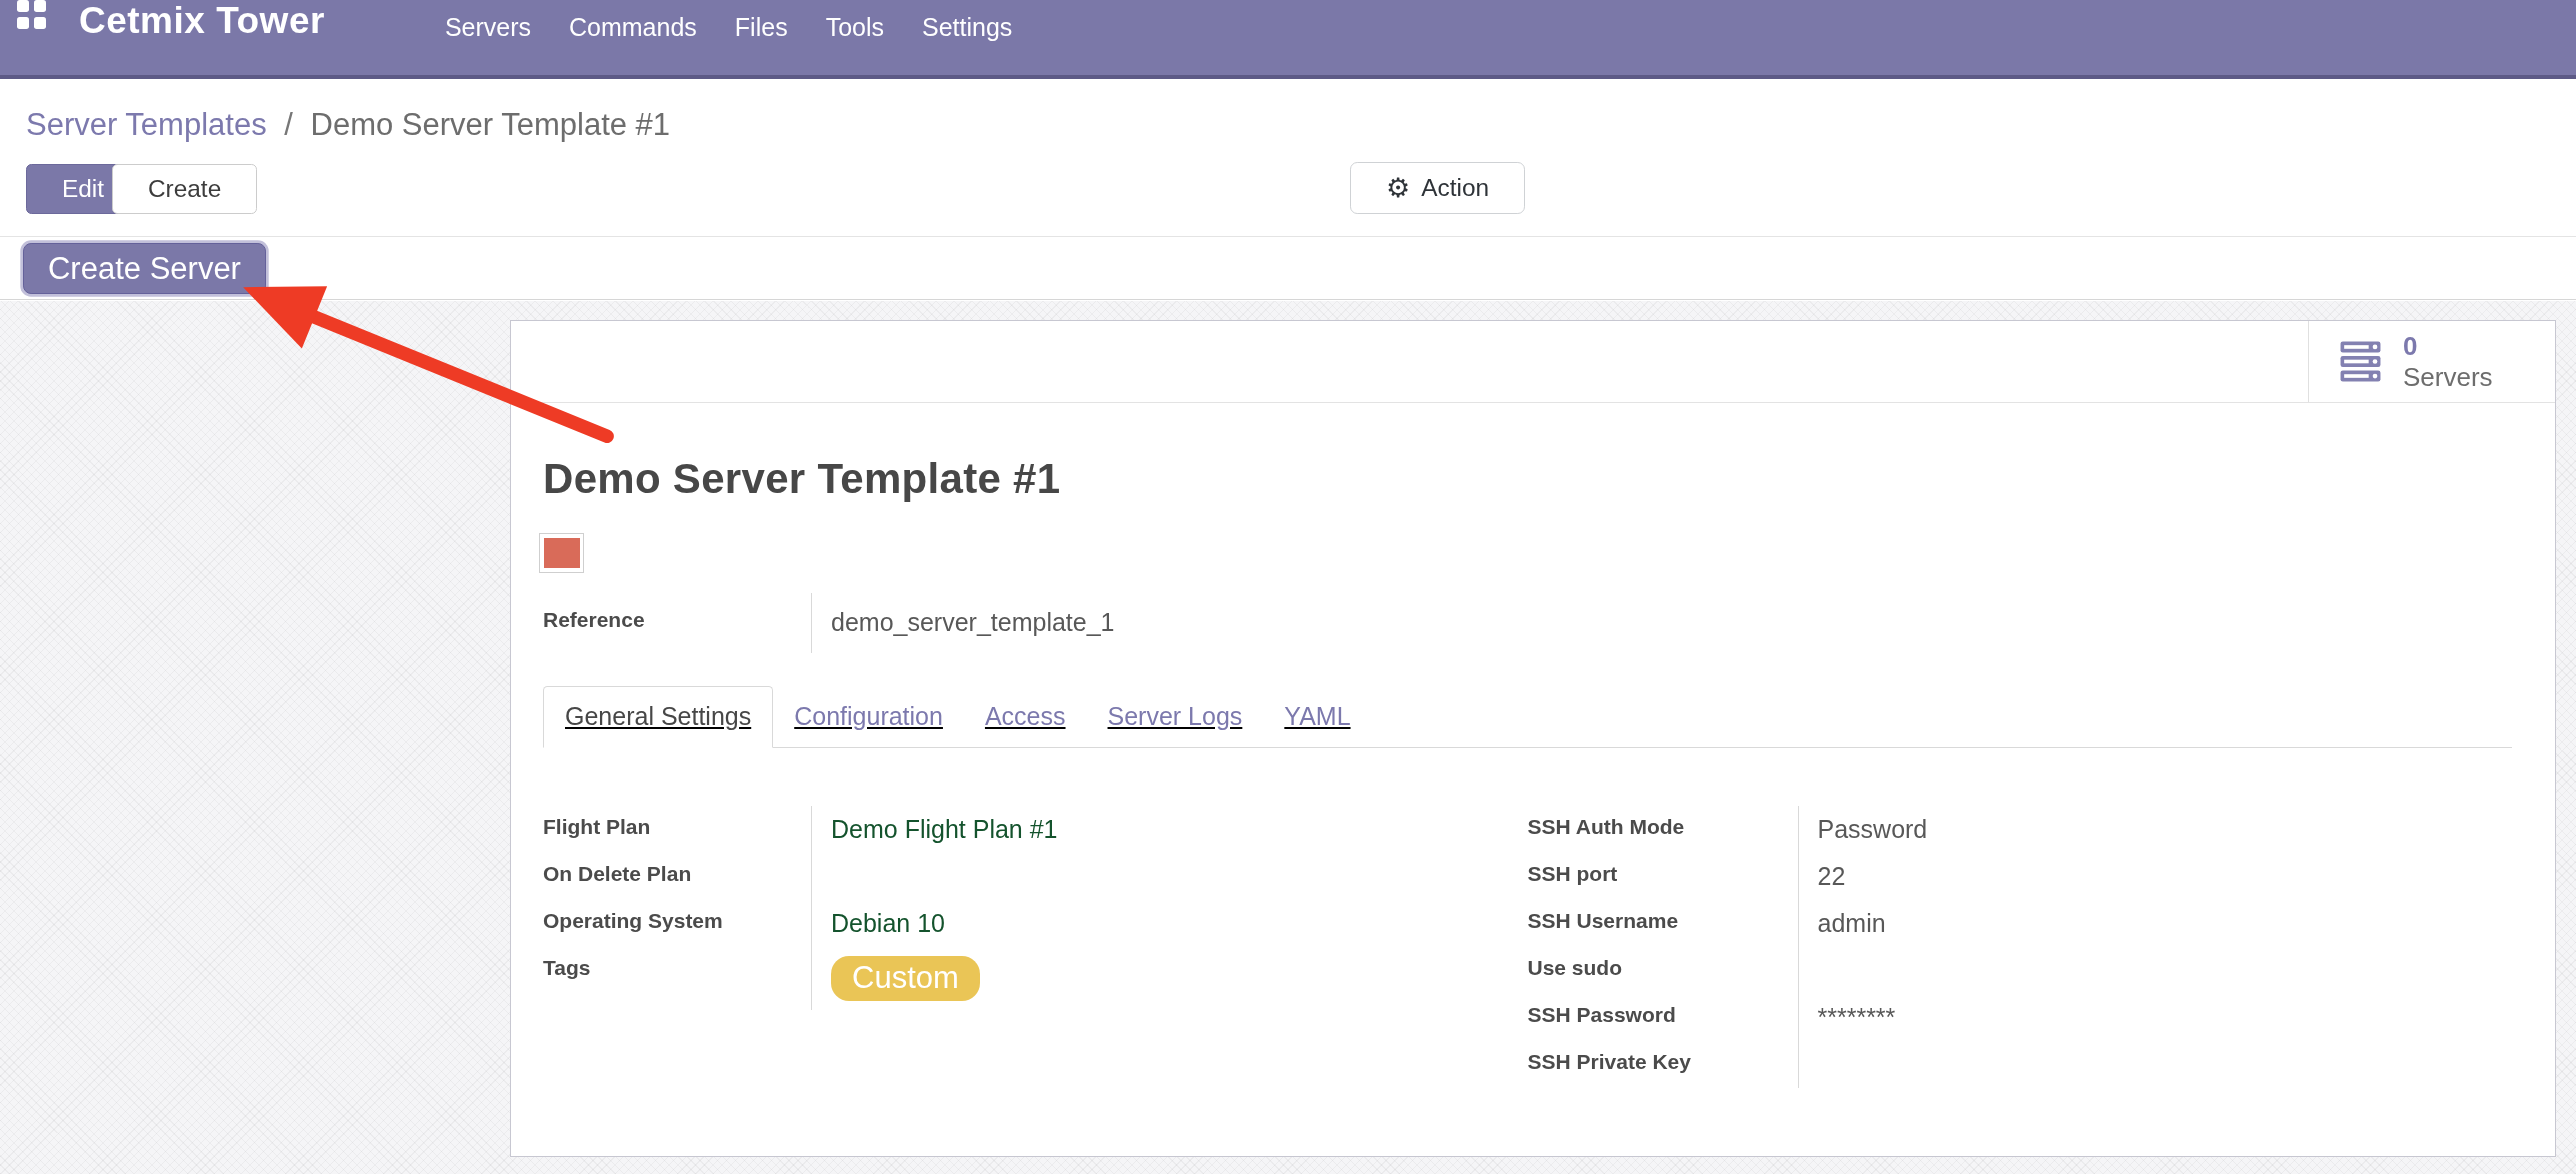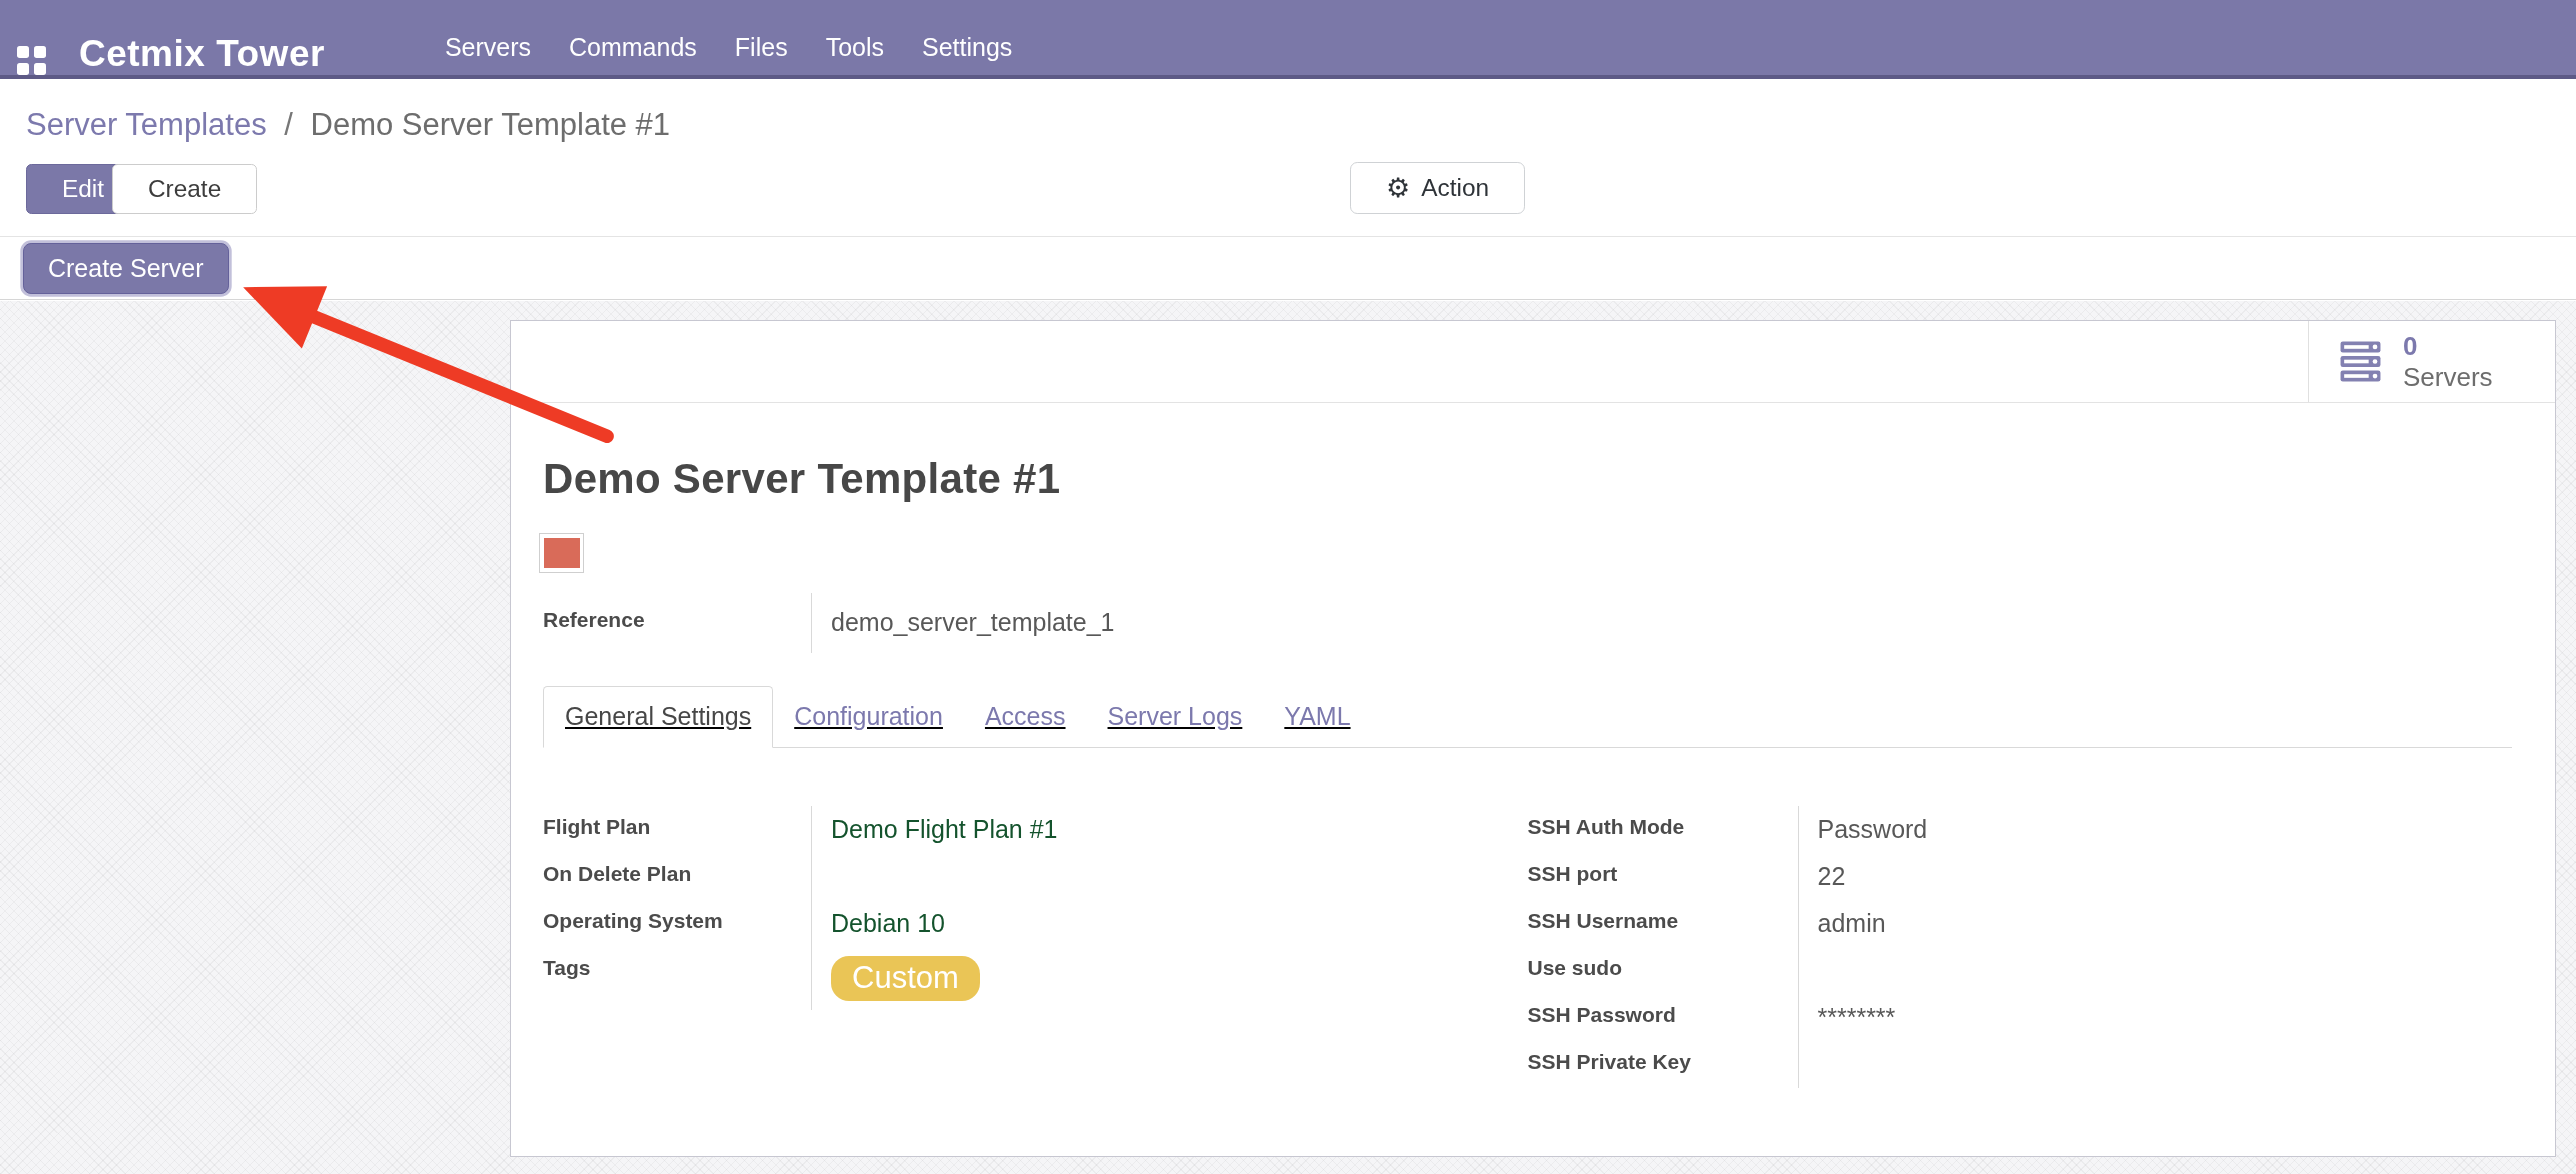--- a/index.html
+++ b/index.html
@@ -13,21 +13,21 @@
     overflow: hidden;
     background: #ffffff;
   }
 
   
   .navbar {
     position: absolute; top: 0; left: 0; right: 0;
     height: 79px;
     background: #7b78a8;
     border-bottom: 4.5px solid #5d5a86;
-    display: flex; align-items: flex-end;
+    display: flex; align-items: flex-start;
   }
   .apps-icon {
     width: 29px; height: 29px; margin-left: 17px;
     display: grid; grid-template-columns: 1fr 1fr; grid-template-rows: 1fr 1fr;
     gap: 4.5px; cursor: pointer; flex: none;
   }
   .apps-icon span { background: #ffffff; border-radius: 2.7px; }
   .brand {
     color: #ffffff; font-size: 37px; font-weight: bold;
     margin-left: 33px; letter-spacing: 0.5px; white-space: nowrap; cursor: pointer;
@@ -73,21 +73,21 @@
   .statusbar {
     position: absolute; top: 238px; left: 0; right: 0; height: 62px;
     background: #ffffff; border-bottom: 0.9px solid #d6d6d6;
   }
   .btn-create-server {
     position: absolute; left: 22.6px; top: 5.4px;
     height: 51px; padding: 0 24.4px;
     background: #7b78a8; color: #ffffff;
     border: 0.9px solid #64619a; border-radius: 8.1px;
     box-shadow: 0 0 0 2.7px #c2c0da;
-    font-size: 25px;
+    font-size: 31px;
   }
 
   
   .content {
     position: absolute; top: 301px; left: 0; right: 0; bottom: 0;
     background-color: #f5f5f7;
     background-image:
       repeating-linear-gradient(45deg, rgba(0,0,0,0.040) 0 0.9px, transparent 0.9px 6.3px),
       repeating-linear-gradient(-45deg, rgba(0,0,0,0.040) 0 0.9px, transparent 0.9px 6.3px);
   }

